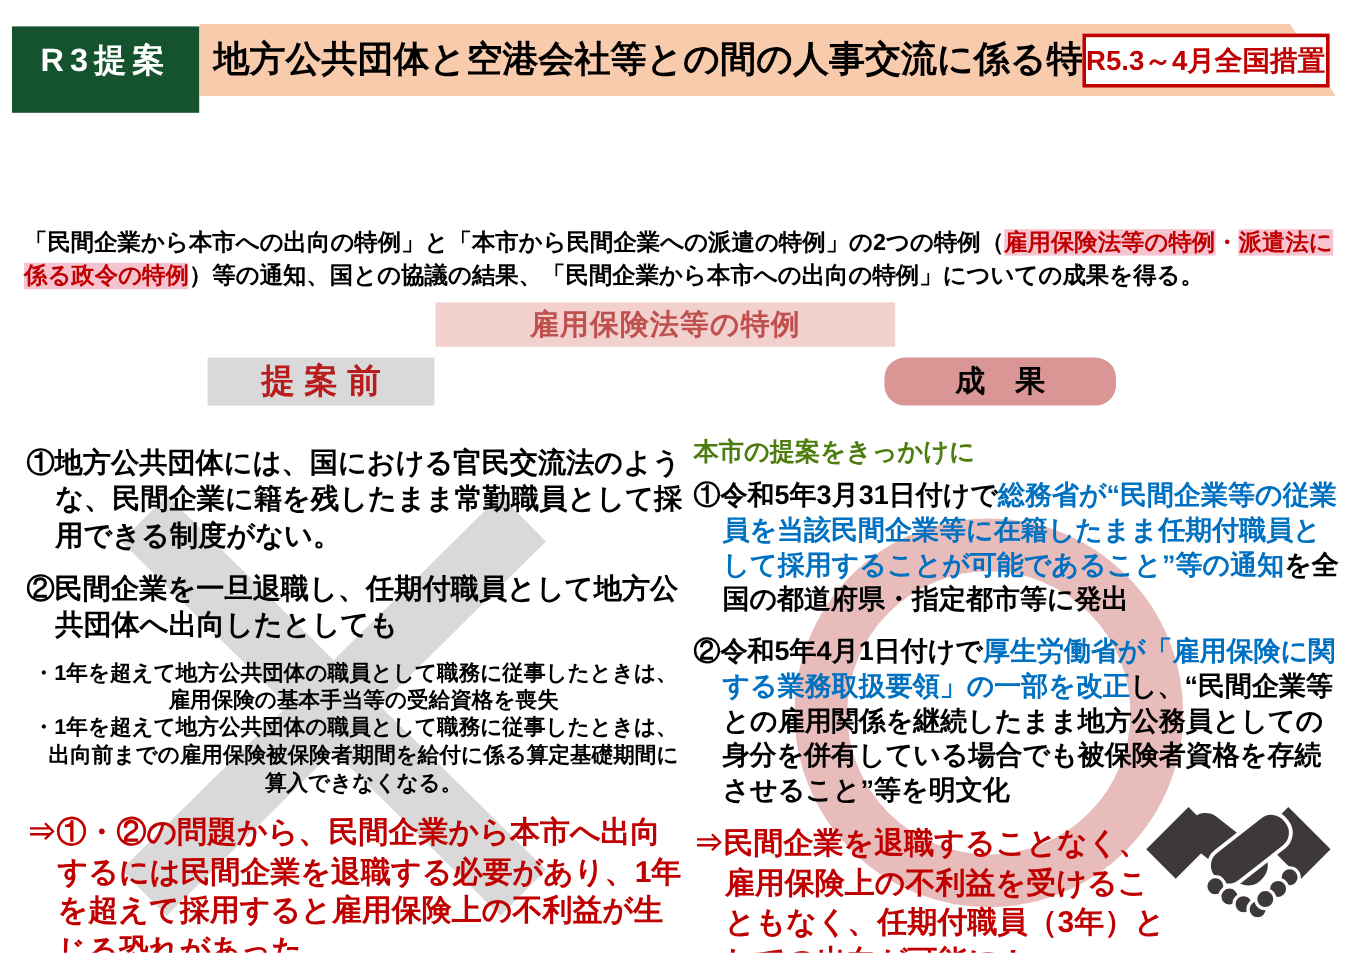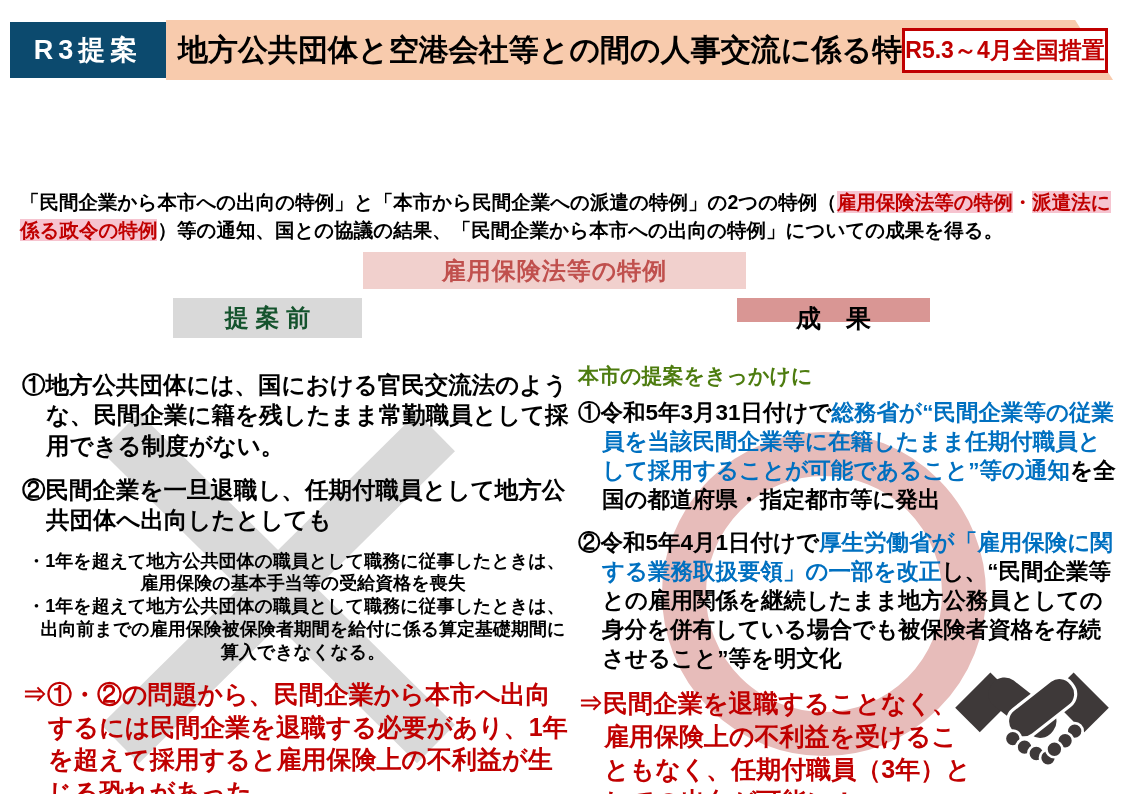--- a/index.html
+++ b/index.html
@@ -7,42 +7,42 @@
   .slide{position:relative;width:1123px;height:794px;background:#fff;}
 
   
   .wm{position:absolute;left:0;top:0;width:1123px;height:794px;z-index:0;pointer-events:none;}
 
   
   .banner{position:absolute;left:166px;top:20px;width:947px;height:60px;background:#f8cbad;
           clip-path:polygon(0 0,96% 0,100% 100%,0 100%);z-index:1;}
   .title{position:absolute;left:178px;top:20px;height:60px;line-height:60px;font-size:30px;
          font-weight:bold;color:#000;white-space:nowrap;z-index:2;}
-  .tag{position:absolute;left:10px;top:22px;width:156px;height:56px;background:#0c4a6e;color:#fff;
+  .tag{position:absolute;left:10px;top:22px;width:156px;height:72px;background:#14532d;color:#fff;
        font-size:27px;font-weight:bold;text-align:center;line-height:56px;letter-spacing:5px;z-index:3;}
   .badge{position:absolute;left:902px;top:28px;width:200px;height:39px;background:#fff;
-         border:3px solid #c00000;color:#c00000;font-size:23px;font-weight:bold;text-align:center;
+         border:3px solid #c00000;color:#c00000;font-size:23px;font-weight:bold;text-align:left;
          line-height:39px;z-index:3;white-space:nowrap;}
 
   .summary{position:absolute;left:14px;top:88px;width:1072px;border:3px solid #000;background:#fff;
            padding:5px 10px;font-size:21px;font-weight:bold;line-height:1.36;color:#000;z-index:2;}
 
   .lead{position:absolute;left:20px;top:188px;width:1092px;font-size:19.5px;font-weight:bold;
         line-height:1.45;color:#000;z-index:2;}
   .hl{background:#f6c4d0;color:#c00000;}
   .sep{color:#c00000;}
 
   .section-banner{position:absolute;left:363px;top:252px;width:383px;height:37px;background:#f1d0cd;
         color:#c0504d;font-size:24px;font-weight:bold;text-align:center;line-height:37px;
         letter-spacing:1px;z-index:2;}
 
   .h-before{position:absolute;left:173px;top:298px;width:189px;height:40px;background:#d9d9d9;
-        color:#14532d;font-size:24px;font-weight:bold;text-align:center;line-height:40px;z-index:2;}
-  .h-result{position:absolute;left:737px;top:298px;width:193px;height:24px;background:#d99694;
-        color:#000;font-size:25px;font-weight:bold;text-align:center;line-height:40px;z-index:2;}
+        color:#b91c1c;font-size:28px;font-weight:bold;text-align:center;line-height:40px;z-index:2;}
+  .h-result{position:absolute;left:737px;top:298px;width:193px;height:40px;background:#d99694;
+        color:#000;font-size:25px;font-weight:bold;text-align:center;line-height:40px;z-index:2;border-radius:17px;}
 
   .col-left{position:absolute;left:22px;top:370px;width:548px;z-index:2;}
   .col-right{position:absolute;left:578px;top:362px;width:542px;z-index:2;}
 
   .col-left .item{margin:0 0 14px;font-size:23.5px;font-weight:bold;line-height:1.29;color:#000;
         padding-left:24px;text-indent:-24px;}
   .col-left .bullet{margin:0;font-size:18px;font-weight:bold;line-height:1.27;color:#000;
         padding-left:14px;text-indent:-14px;text-align:center;}
   .conclusion{margin:14px 0 0;font-size:25px;font-weight:bold;line-height:1.31;color:#c00000;
         padding-left:26px;text-indent:-26px;}

